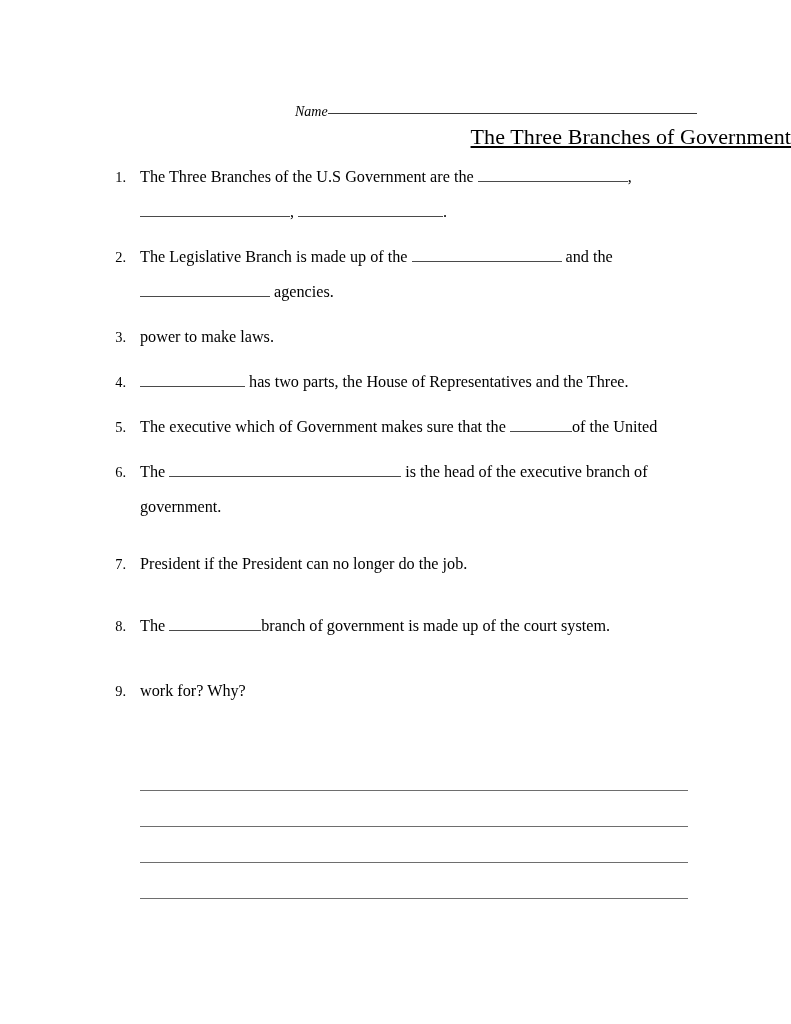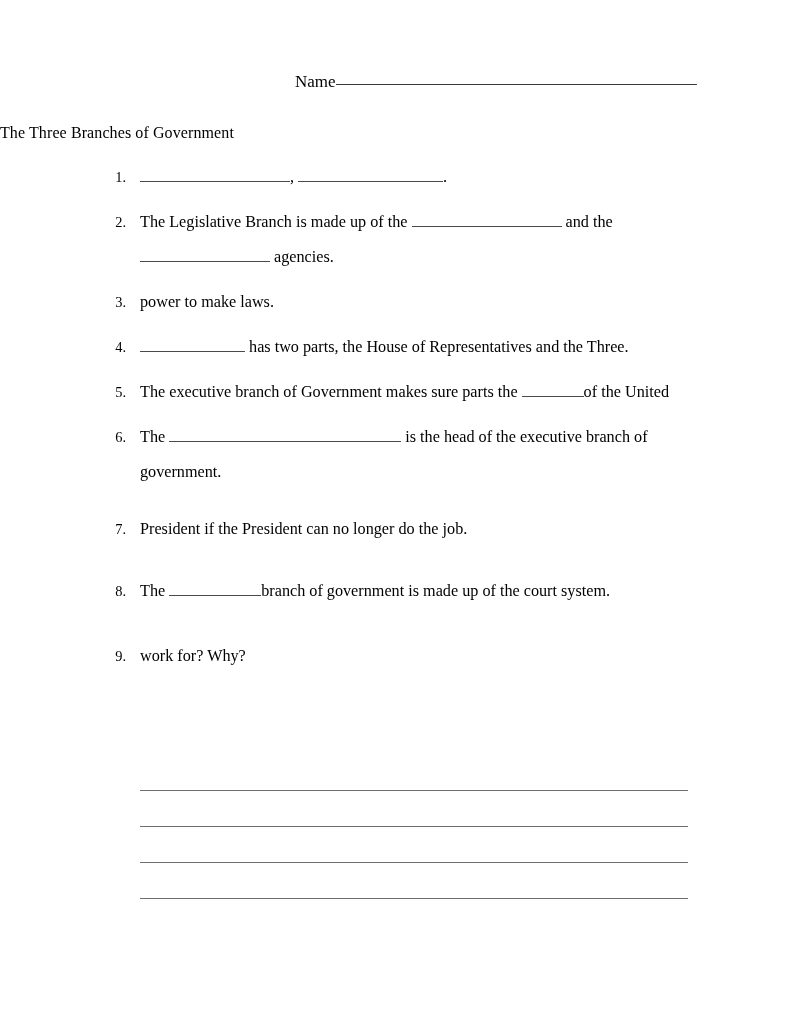--- a/index.html
+++ b/index.html
@@ -18,47 +18,49 @@
     height: 1024px;
     background: #ffffff;
     overflow: hidden;
     box-sizing: border-box;
   }
 
   
   .name-row {
     position: absolute;
     left: 295px;
-    top: 72px;
+    top: 104px;
     width: 402px;
     display: flex;
     align-items: baseline;
-    font-size: 17px;
+    font-size: 14px;
+    font-style: italic;
   }
   .name-label {
     white-space: pre;
   }
   .name-rule {
     flex: 1 1 auto;
     border-bottom: 1px solid #3a3a3a;
     height: 0;
     position: relative;
     top: -2px;
   }
 
   
   .doc-title {
     position: absolute;
     left: 0;
     right: 0;
     top: 124px;
-    text-align: left;
-    font-size: 16px;
+    text-align: right;
+    font-size: 22px;
     font-weight: normal;
     letter-spacing: 0.1px;
+    text-decoration: underline;
   }
 
   
   .qlist {
     position: absolute;
     left: 100px;
     top: 160px;
     width: 600px;
   }
   .qitem {
@@ -124,20 +126,21 @@
   <div class="name-row">
     <span class="name-label">Name</span>
     <span class="name-rule"></span>
   </div>
 
   <div class="doc-title">The Three Branches of Government</div>
 
   <div class="qlist" id="qlist">
       <div class="qitem">
         <span class="qnum">1.</span>
+        <span class="qtext"><span>The Three Branches of the U.S Government are the </span><span class="blank" style="width: 150px;"></span><span>,</span></span>
         <span class="qtext"><span class="blank" style="width: 150px;"></span><span>, </span><span class="blank" style="width: 145px;"></span><span>.</span></span>
       </div>
       <div class="gap-sm"></div>
       <div class="qitem">
         <span class="qnum">2.</span>
         <span class="qtext"><span>The Legislative Branch is made up of the </span><span class="blank" style="width: 150px;"></span><span> and the</span></span>
         <span class="qtext"><span class="blank" style="width: 130px;"></span><span> agencies.</span></span>
       </div>
       <div class="gap-sm"></div>
       <div class="qitem">
@@ -145,21 +148,21 @@
         <span class="qtext"><span>power to make laws.</span></span>
       </div>
       <div class="gap-sm"></div>
       <div class="qitem">
         <span class="qnum">4.</span>
         <span class="qtext"><span class="blank" style="width: 105px;"></span><span> has two parts, the House of Representatives and the Three.</span></span>
       </div>
       <div class="gap-sm"></div>
       <div class="qitem">
         <span class="qnum">5.</span>
-        <span class="qtext"><span>The executive branch of Government makes sure parts the </span><span class="blank" style="width: 62px;"></span><span>of the United</span></span>
+        <span class="qtext"><span>The executive which of Government makes sure that the </span><span class="blank" style="width: 62px;"></span><span>of the United</span></span>
       </div>
       <div class="gap-sm"></div>
       <div class="qitem">
         <span class="qnum">6.</span>
         <span class="qtext"><span>The </span><span class="blank" style="width: 232px;"></span><span> is the head of the executive branch of</span></span>
         <span class="qtext"><span>government.</span></span>
       </div>
       <div class="gap-md"></div>
       <div class="qitem tight">
         <span class="qnum">7.</span>

